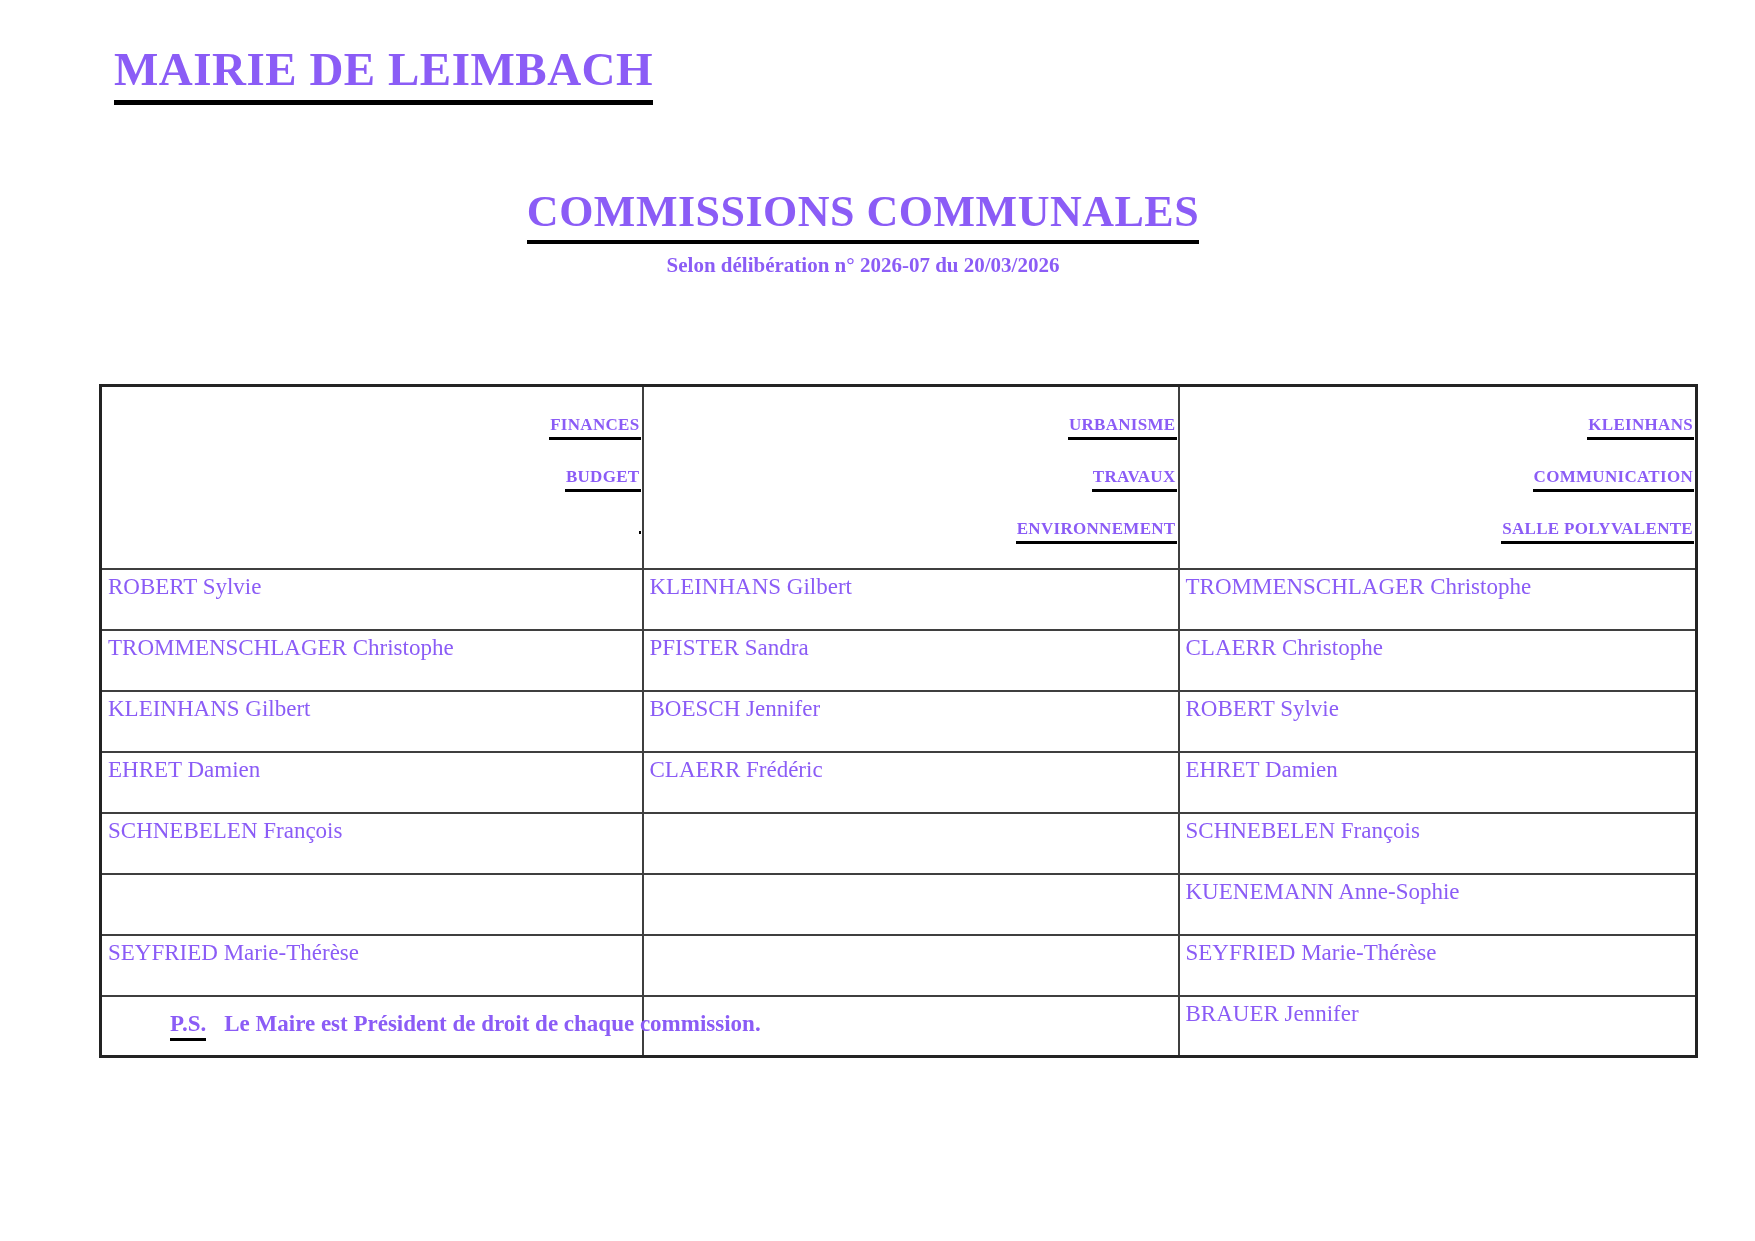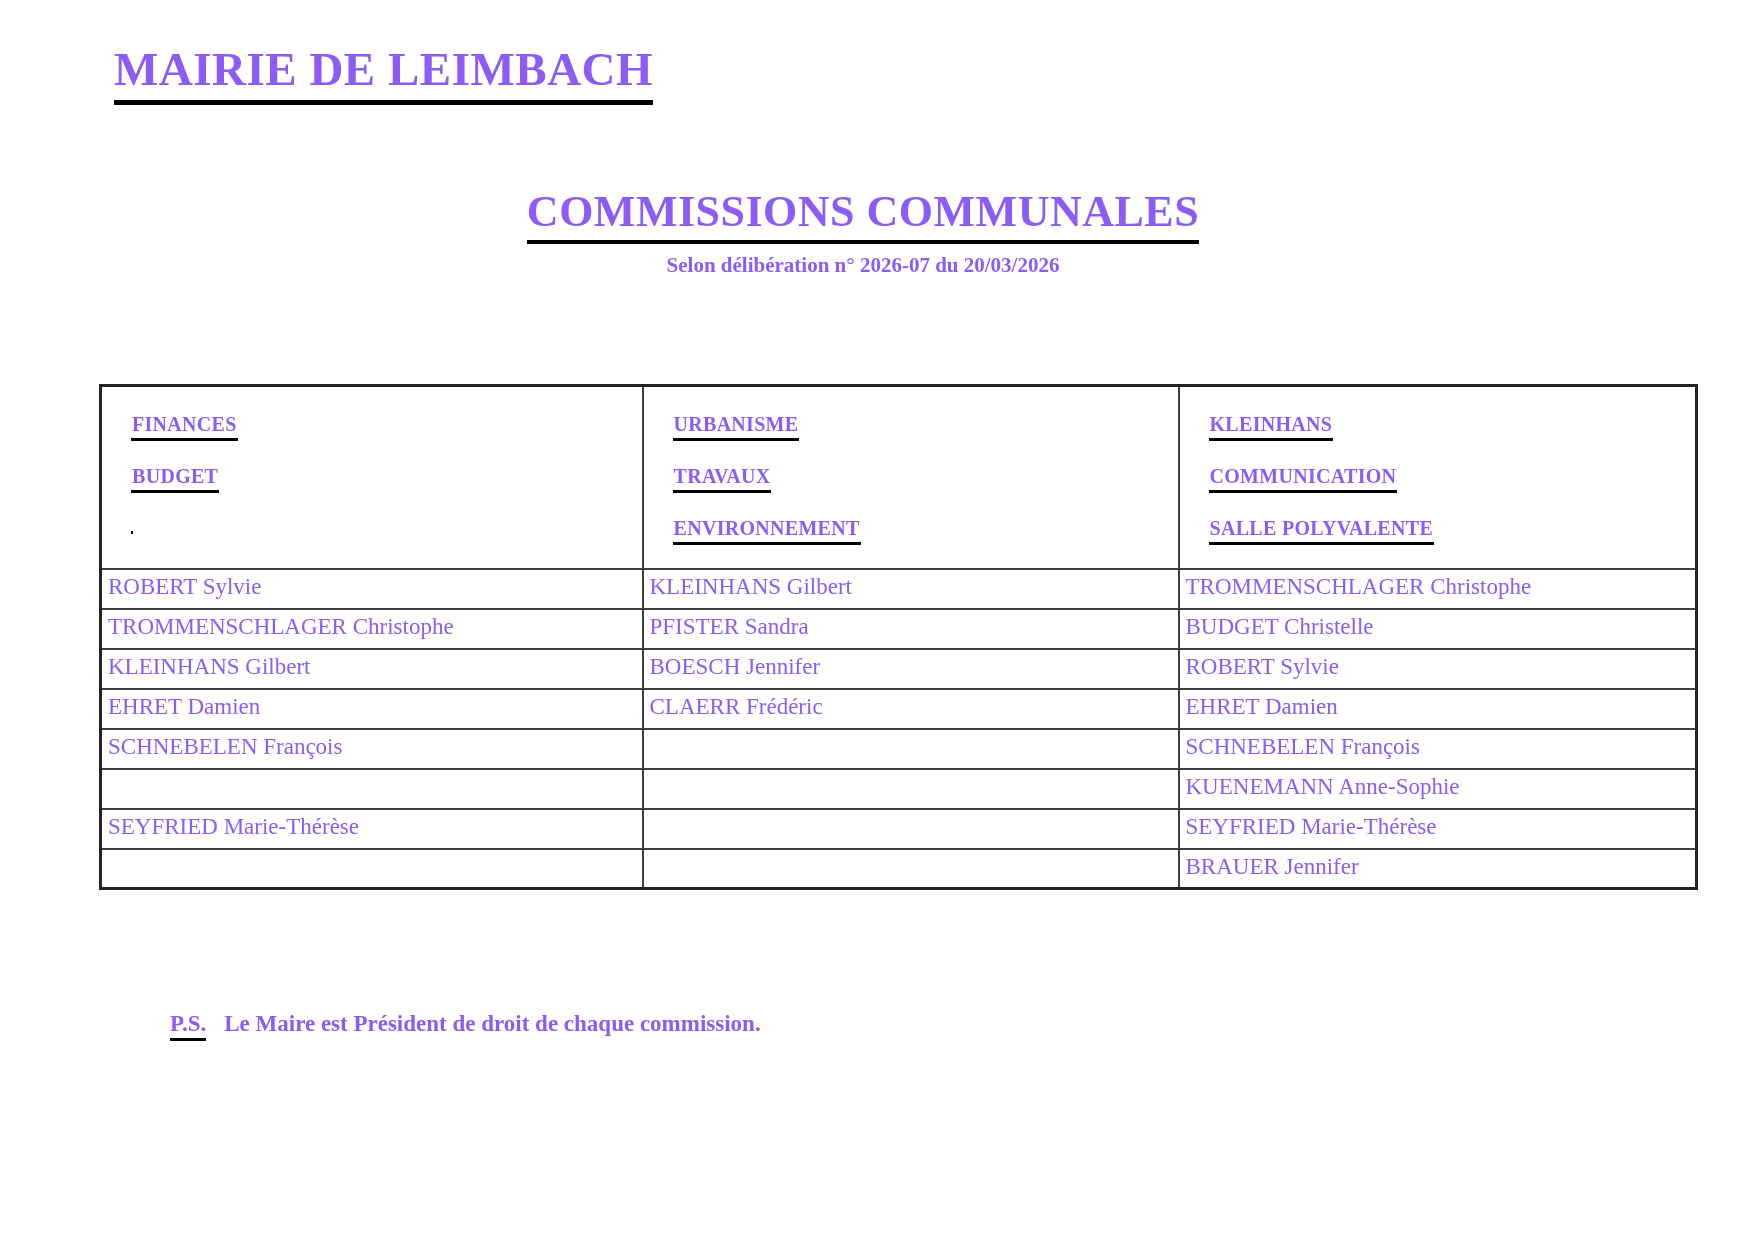--- a/index.html
+++ b/index.html
@@ -83,33 +83,32 @@
     height: 183px;
     vertical-align: top;
     padding-top: 14px;
     font-weight: bold;
     text-align: center;
   }
   .hline {
     height: 52px;
     display: flex;
     align-items: center;
-    justify-content: flex-start;
-    font-size: 20px;
+    justify-content: flex-end;
+    font-size: 17px;
     letter-spacing: 0.3px;
-    margin-left: 28px;
   }
   .hu {
     display: inline-block;
     border-bottom: 3px solid #000;
     padding: 0 1px 2px 1px;
   }
 
   table.commission-table td {
-    height: 40px;
+    height: 61px;
     vertical-align: top;
     padding: 4px 6px 0 6px;
     font-size: 23px;
     white-space: nowrap;
     overflow: hidden;
   }
 
   
   .ps-line {
     position: absolute;
@@ -188,21 +187,21 @@
     </thead>
     <tbody>
       <tr>
         <td>ROBERT Sylvie</td>
         <td>KLEINHANS Gilbert</td>
         <td>TROMMENSCHLAGER Christophe</td>
       </tr>
       <tr>
         <td>TROMMENSCHLAGER Christophe</td>
         <td>PFISTER Sandra</td>
-        <td>BUDGET Christelle</td>
+        <td>CLAERR Christophe</td>
       </tr>
       <tr>
         <td>KLEINHANS Gilbert</td>
         <td>BOESCH Jennifer</td>
         <td>ROBERT Sylvie</td>
       </tr>
       <tr>
         <td>EHRET Damien</td>
         <td>CLAERR Frédéric</td>
         <td>EHRET Damien</td>

